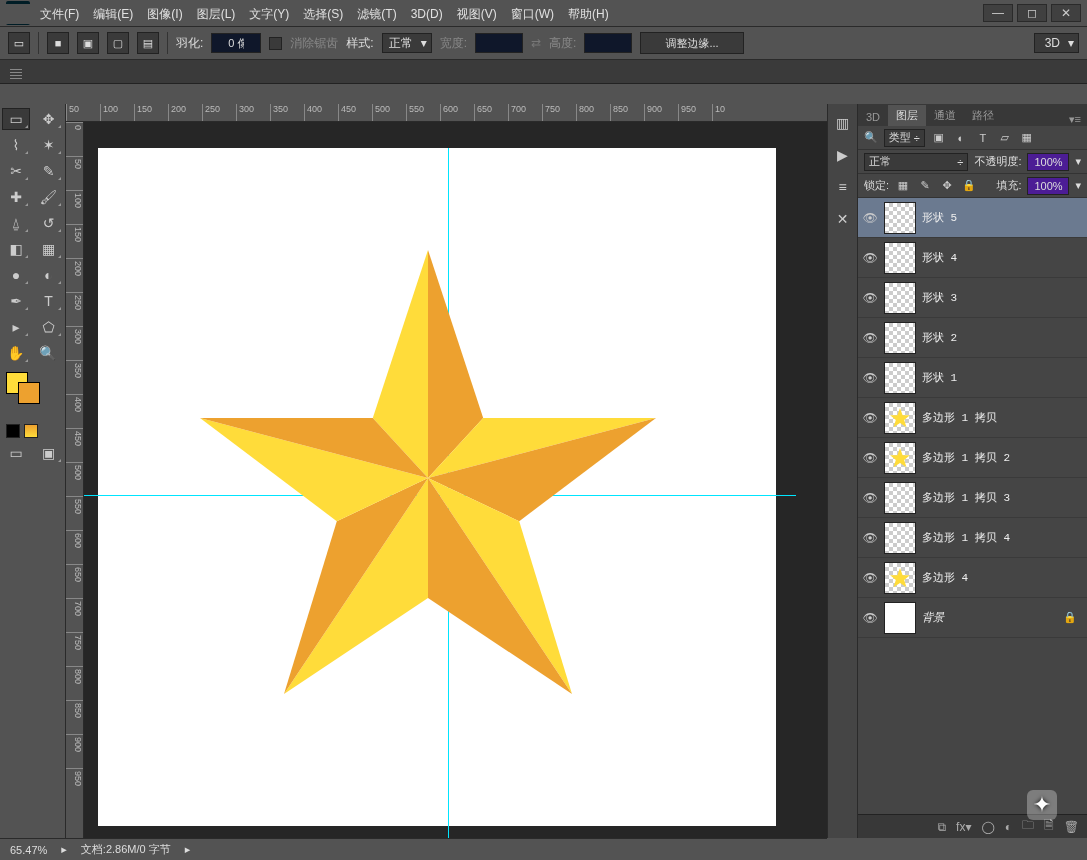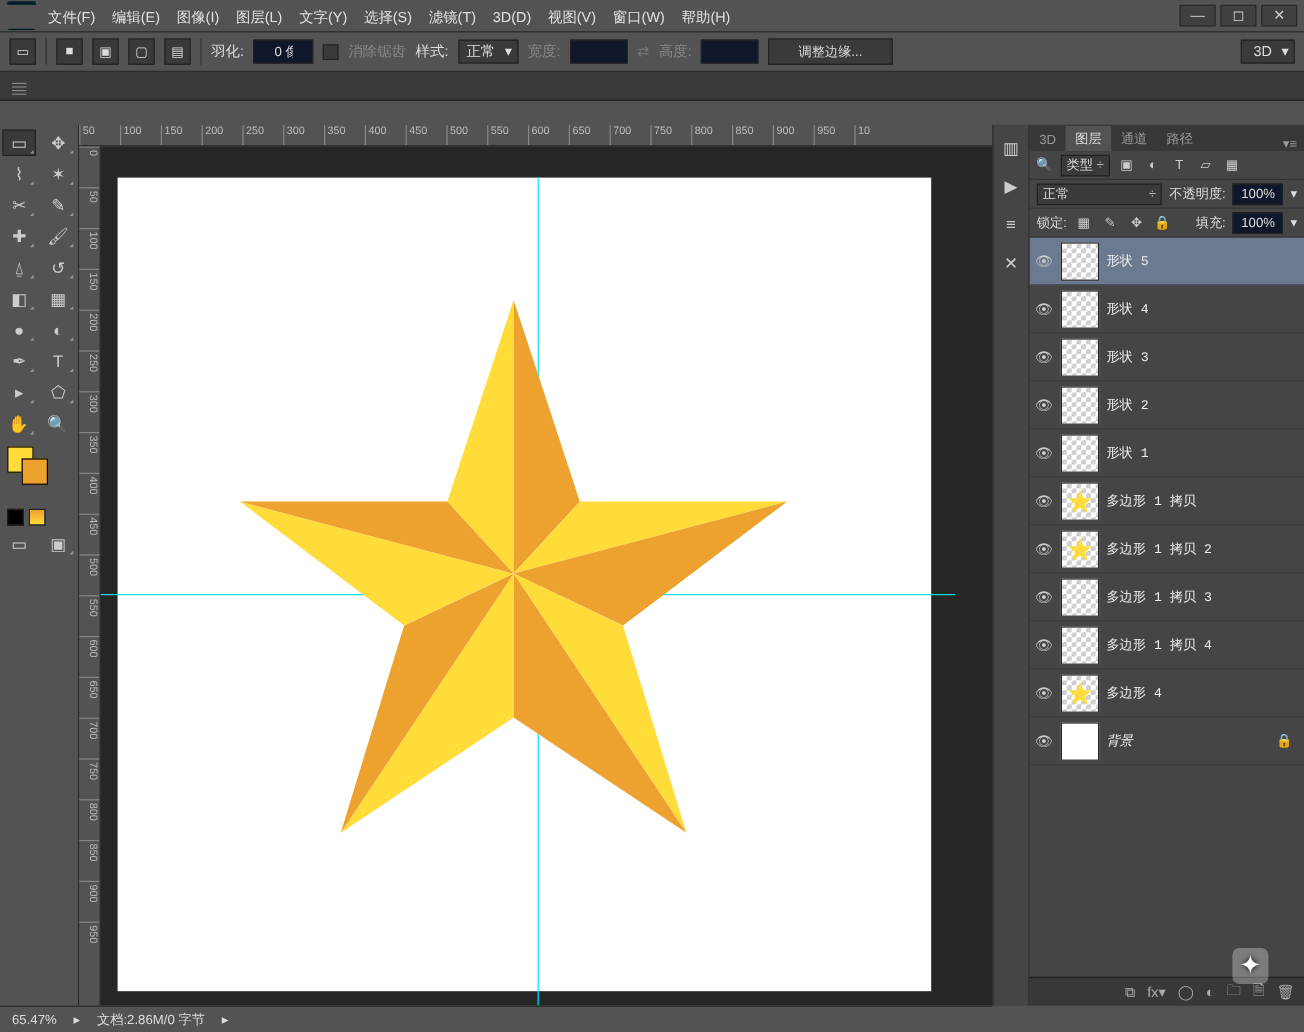--- a/index.html
+++ b/index.html
@@ -59,21 +59,21 @@
 .rstrip { width:30px; background:#454545; border-left:1px solid #2a2a2a; display:flex; flex-direction:column; align-items:center; gap:10px; padding-top:8px; }
 .rstrip .ic { width:22px; height:22px; display:flex; align-items:center; justify-content:center; color:#ccc; font-size:14px; }
 .panels { flex:1; background:#454545; border-left:1px solid #2a2a2a; display:flex; flex-direction:column; }
 .panel-tabs { height:22px; background:#383838; display:flex; align-items:flex-end; font-size:11px; }
 .ptab { padding:3px 8px; color:#999; }
 .ptab.active { background:#535353; color:#ddd; }
 .ptab-menu { margin-left:auto; padding:0 6px; color:#999; }
 .panel-row { height:24px; background:#454545; border-bottom:1px solid #333; display:flex; align-items:center; padding:0 6px; gap:6px; font-size:11px; }
 .panel-row .sel { background:#3a3a3a; border:1px solid #222; color:#ddd; height:18px; font-size:11px; flex:0 0 auto; padding:0 4px; display:flex; align-items:center; gap:3px;justify-content:space-between;}
 .panel-row .mini{width:16px;height:16px;display:flex;align-items:center;justify-content:center;color:#ccc;}
-.panel-row .val { background:#0f172a; border:1px solid #222; color:#ddd; height:18px; width:42px; font-size:11px; text-align:center; display:flex; align-items:center; justify-content:center;}
+.panel-row .val { background:#4c1d95; border:1px solid #222; color:#ddd; height:18px; width:42px; font-size:11px; text-align:center; display:flex; align-items:center; justify-content:center;}
 .layers { flex:1; overflow:auto; background:#454545; }
 .layer { height:40px; display:flex; align-items:center; border-bottom:1px solid #3a3a3a; padding:0 4px; gap:6px; }
 .layer.sel { background:#6b7a90; }
 .layer .eye { width:16px; text-align:center; color:#ccc; font-size:12px; }
 .layer .thumb { width:32px; height:32px; background:#fff; border:1px solid #222; background-image:linear-gradient(45deg,#ccc 25%,transparent 25%,transparent 75%,#ccc 75%),linear-gradient(45deg,#ccc 25%,transparent 25%,transparent 75%,#ccc 75%); background-size:8px 8px; background-position:0 0,4px 4px; position:relative; }
 .layer .thumb.solid { background:#fff; background-image:none; }
 .layer .thumb .mini-star{position:absolute;inset:4px;}
 .layer .name { font-size:11px; color:#eee;font-family:Liberation Mono, monospace; }
 .layer.bg .name { font-style:italic; }
 .layer .lock { margin-left:auto; color:#ccc; font-size:11px; padding-right:6px;}

